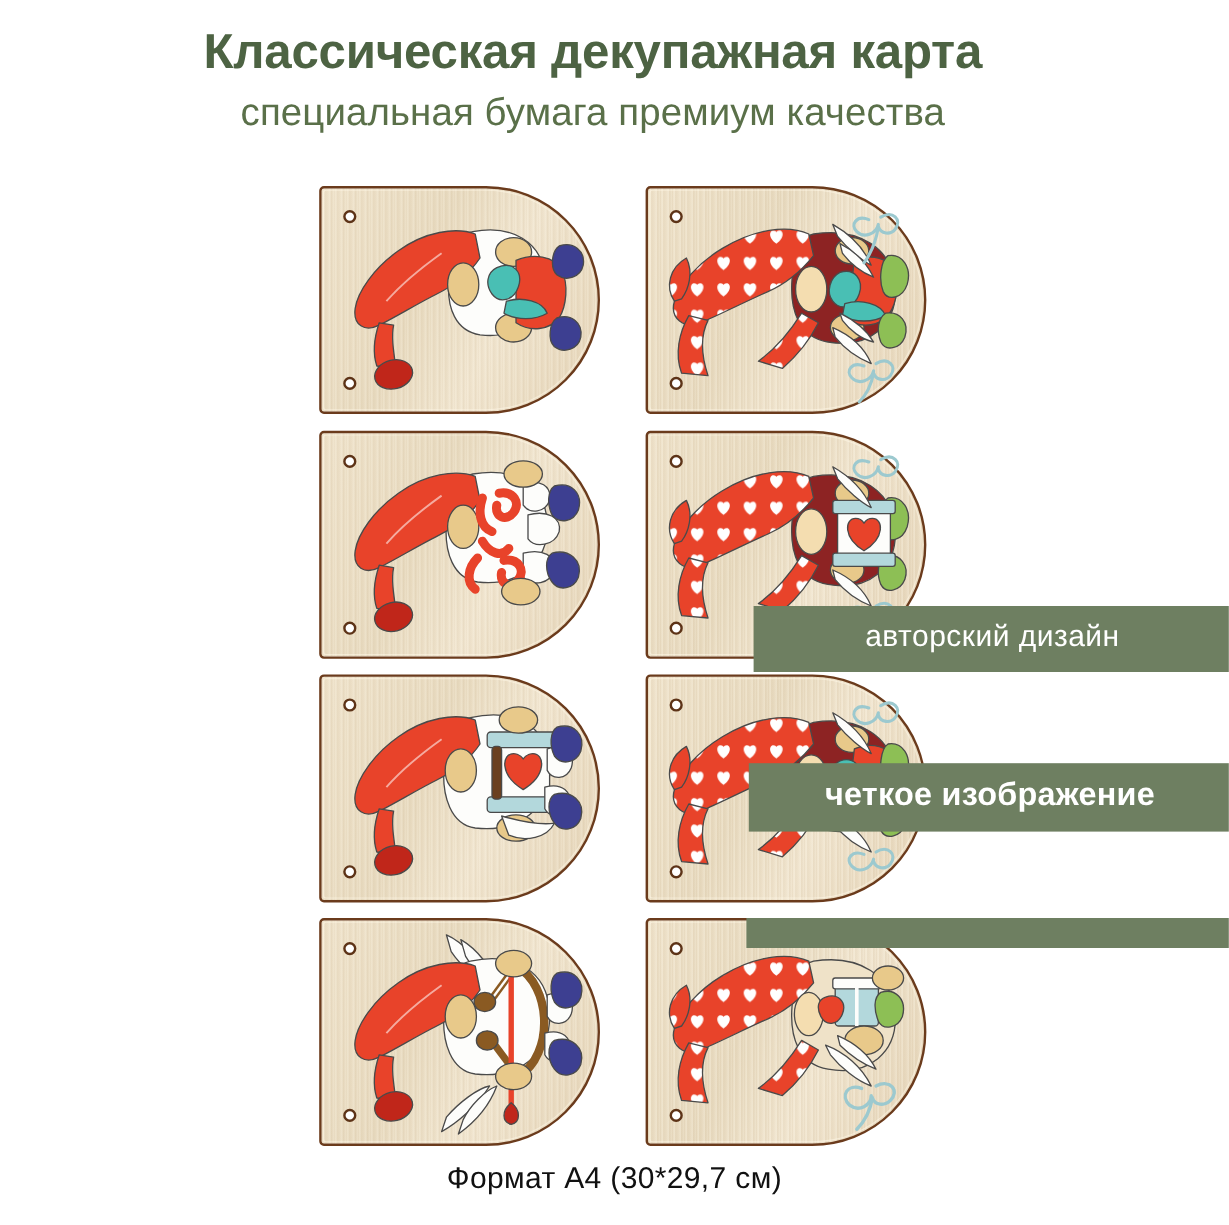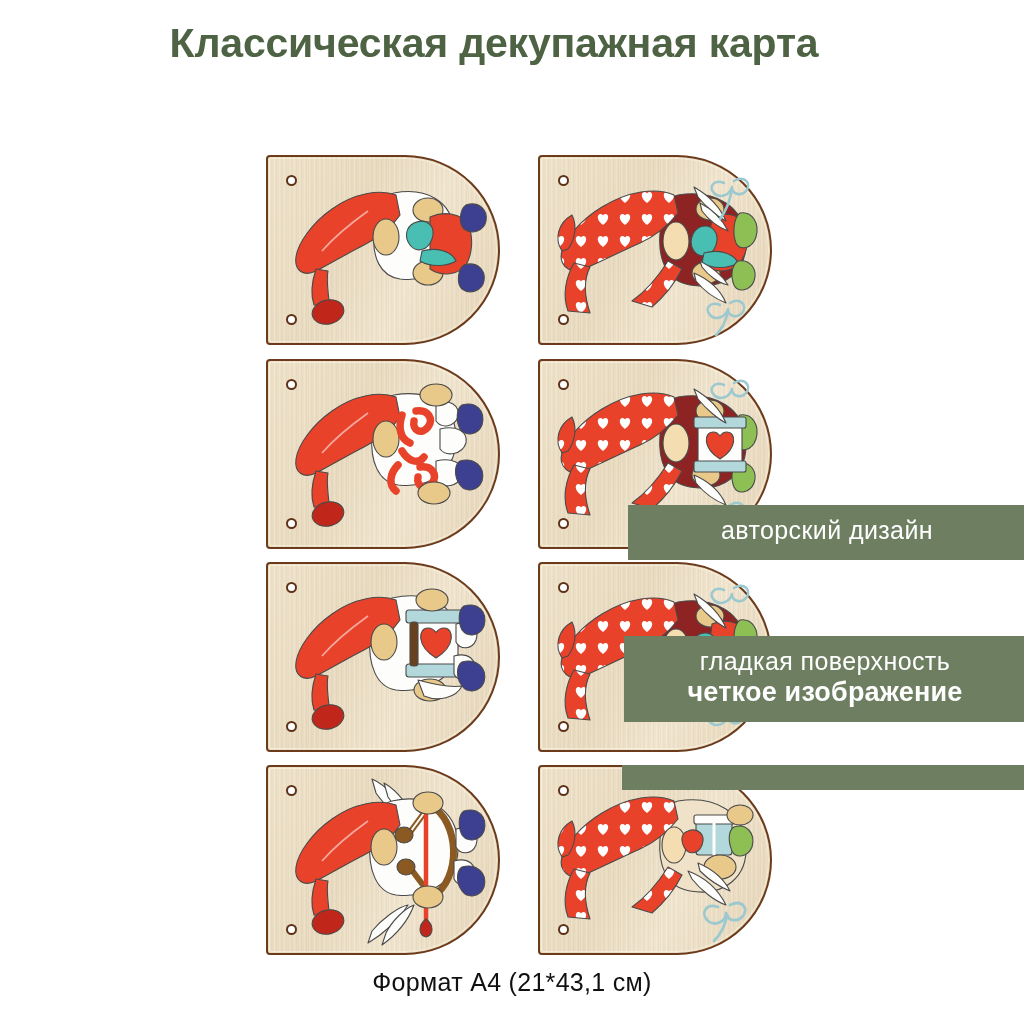--- a/index.html
+++ b/index.html
@@ -155,20 +155,21 @@
     color: #111111;
     letter-spacing: 0.3px;
     white-space: nowrap;
   }
 </style>
 </head>
 <body>
 
 <div class="header">
   <h1 class="title-main">Классическая декупажная карта</h1>
+  <h2 class="title-sub">специальная бумага премиум качества</h2>
 </div>
 
 <div class="tag-grid">
 
   <div class="tag col-l row-1">
     <div class="tag-inner-edge"></div>
     <div class="tag-hole top"></div>
     <div class="tag-hole bottom"></div>
     <div class="art">
       <svg viewBox="0 0 218 174" xmlns="http://www.w3.org/2000/svg">
@@ -485,22 +486,21 @@
     </div>
   </div>
 
 </div>
 
 <div class="badge" id="badge-1">
   <span class="badge-line-1">авторский дизайн</span>
 </div>
 
 <div class="badge" id="badge-2">
-  <span class="badge-line-1">гладкая поверхность</span>
   <span class="badge-line-2">четкое изображение</span>
 </div>
 
 <div class="badge" id="badge-3">
 </div>
 
 <div class="footer">
-  <span class="footer-caption">Формат А4 (21*43,1 см)</span>
+  <span class="footer-caption">Формат А4 (30*29,7 см)</span>
 </div>
 
 </body></html>

